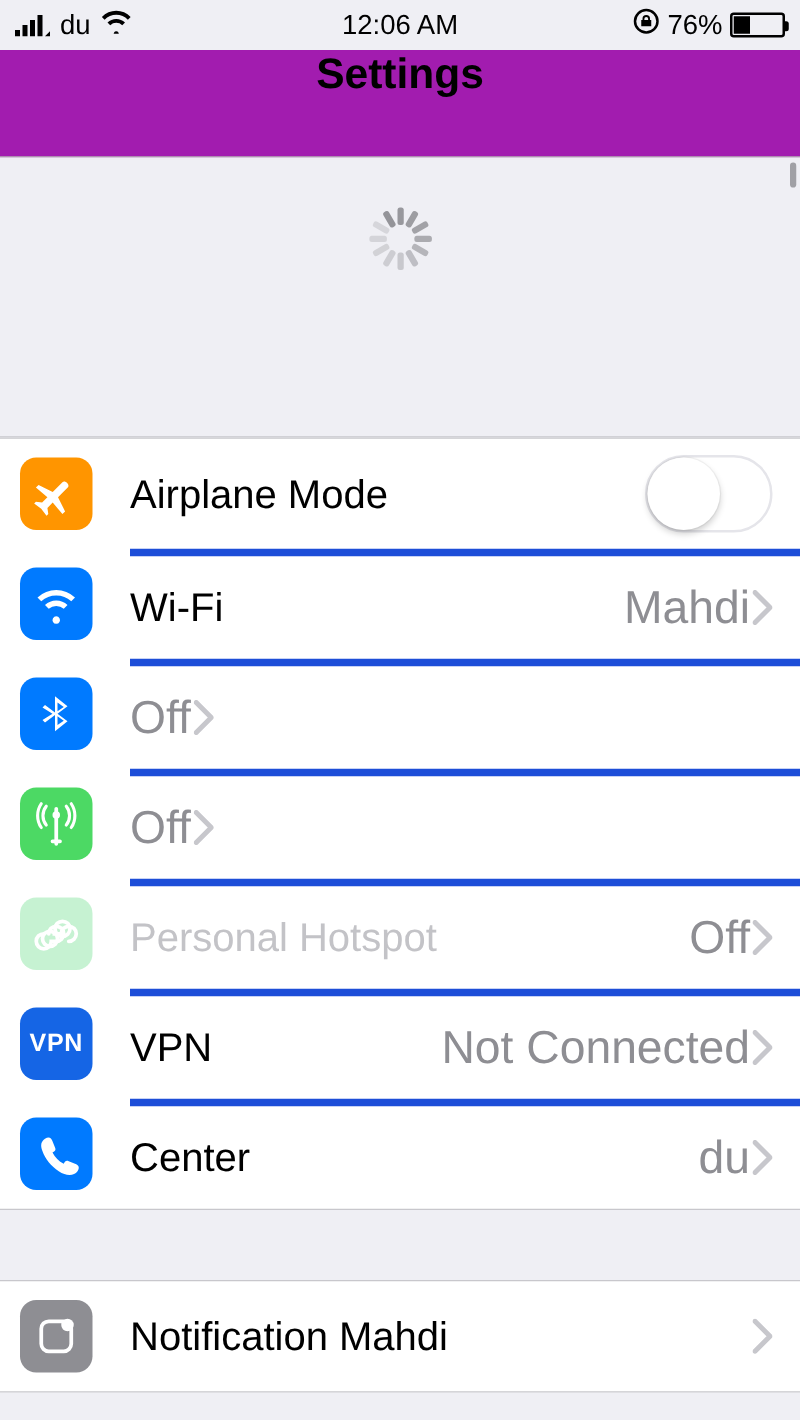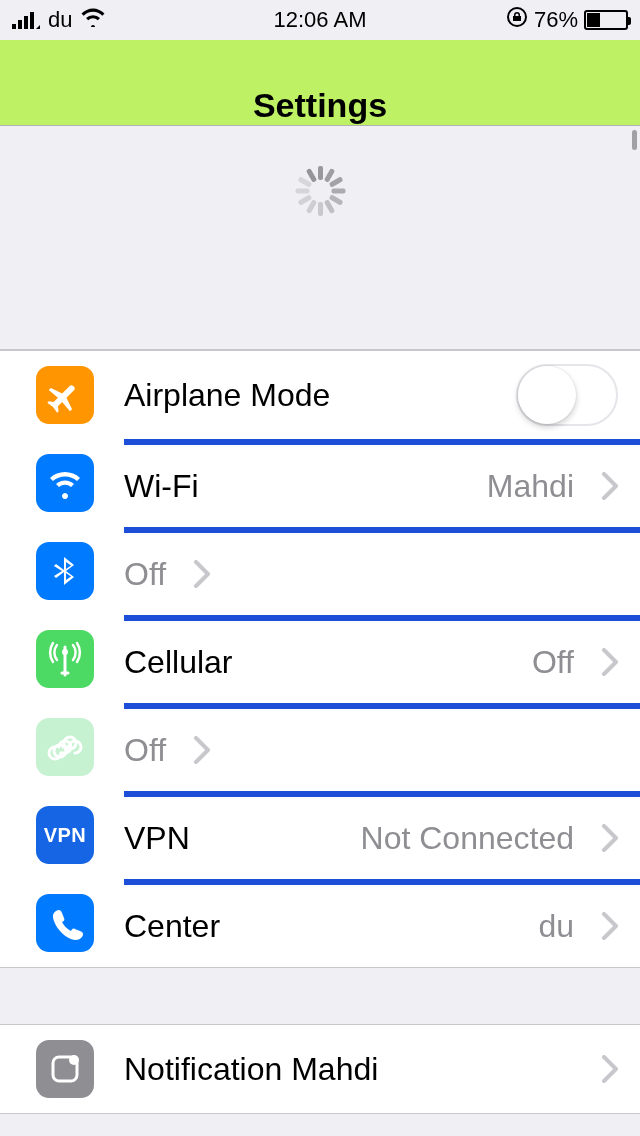--- a/index.html
+++ b/index.html
@@ -18,21 +18,21 @@
 .sig-bars span:nth-child(4){height:17px;}
 .sig-bars span:nth-child(5){height:17px; background:none; border-left:4px solid transparent; box-shadow: inset 0 -4px 0 #000; width:4px;}
 .sig-bars .weak{height:17px; background:transparent; border-bottom:4px solid #000; width:4px;}
 .carrier-name { font-size: 22px; }
 .battery { display: flex; align-items: center; }
 .battery-body { width: 44px; height: 20px; border: 2px solid #000; border-radius: 3px; position: relative; display:flex; align-items:center; padding:1px; }
 .battery-body::after { content:""; position:absolute; right:-5px; top:5px; width:3px; height:8px; background:#000; border-radius:0 2px 2px 0;}
 .battery-fill { background:#000; height:100%; }
 
 
-.nav-header { height: 86px; display:flex; align-items:flex-end; justify-content:center; border-bottom:1px solid #b2b2b2; background:#bef264; }
+.nav-header { height: 86px; display:flex; align-items:flex-start; justify-content:center; border-bottom:1px solid #b2b2b2; background:#a21caf; }
 .nav-title { font-size: 34px; font-weight: 700; }
 
 
 .loading-area { height: 224px; background:#efeff4; border-bottom:1px solid #c8c7cc; position:relative; }
 .spinner { position:absolute; left:50%; top:40px; width:50px; height:50px; margin-left:-25px; }
 .spinner span { position:absolute; left:50%; top:50%; width:5px; height:14px; margin-left:-2.5px; margin-top:-25px; background:#8e8e93; border-radius:2px; transform-origin:2.5px 25px; opacity:0.25;}
 .spinner span:nth-child(1){transform:rotate(0deg);opacity:0.9;}
 .spinner span:nth-child(2){transform:rotate(30deg);opacity:0.85;}
 .spinner span:nth-child(3){transform:rotate(60deg);opacity:0.8;}
 .spinner span:nth-child(4){transform:rotate(90deg);opacity:0.7;}
@@ -42,26 +42,26 @@
 .spinner span:nth-child(8){transform:rotate(210deg);opacity:0.35;}
 .spinner span:nth-child(9){transform:rotate(240deg);opacity:0.3;}
 .spinner span:nth-child(10){transform:rotate(270deg);opacity:0.28;}
 .spinner span:nth-child(11){transform:rotate(300deg);opacity:0.26;}
 .spinner span:nth-child(12){transform:rotate(330deg);opacity:0.95;}
 .scroll-ind { position:absolute; right:3px; top:4px; width:5px; height:20px; background:#a0a0a5; border-radius:3px; }
 
 
 .group { background:#fff; border-top:1px solid #c8c7cc; border-bottom:1px solid #c8c7cc; }
 .group + .gap { height:56px; }
-.row { display:flex; align-items:center; height:88px; padding-left:36px; cursor:pointer; }
+.row { display:flex; align-items:center; height:88px; padding-left:16px; cursor:pointer; }
 .row + .row .row-inner { border-top:6px solid #1d4ed8; }
 .row-inner { flex:1; height:100%; display:flex; align-items:center; padding-right:22px; }
 .icon { width:58px; height:58px; border-radius:13px; flex:0 0 58px; margin-right:30px; display:flex; align-items:center; justify-content:center; }
 .label { font-size:32px; font-weight:400; flex:1; }
-.detail { font-size:32px; color:#8e8e93; margin-right:28px; }
+.detail { font-size:37px; color:#8e8e93; margin-right:2px; }
 .chevron svg { display:block; }
 .disabled .label { color:#c3c3c7; }
 .disabled .icon { opacity:0.5; }
 
 
 .toggle { width:102px; height:62px; border-radius:31px; background:#fff; border:2px solid #e5e5ea; position:relative; }
 .toggle .knob { position:absolute; left:0; top:0; width:58px; height:58px; background:#fff; border-radius:50%; box-shadow:0 3px 6px rgba(0,0,0,0.2), 0 0 0 1px rgba(0,0,0,0.04); }
 
 
 .bg-orange{background:#ff9500;}
@@ -181,40 +181,40 @@
 
   <div class="row">
     <div class="icon bg-green">
       <svg width="40" height="40" viewBox="0 0 40 40">
         <path d="M20 8 l0 28 M17 34 l6 0" stroke="#fff" stroke-width="3" stroke-linecap="round"></path>
         <circle cx="20" cy="13" r="3" fill="#fff"></circle>
         <path d="M12 6 a12 12 0 0 0 0 15 M28 6 a12 12 0 0 1 0 15 M8 4 a17 17 0 0 0 0 19 M32 4 a17 17 0 0 1 0 19" fill="none" stroke="#fff" stroke-width="2.5" stroke-linecap="round"></path>
       </svg>
     </div>
     <div class="row-inner">
-      <div class="label">Cellular</div>
       <div class="detail">Off</div>
       <span class="chevron">
           <svg width="16" height="28" viewBox="0 0 16 28">
             <path d="M2 2 l12 12 l-12 12" fill="none" stroke="#c7c7cc" stroke-width="4" stroke-linecap="round" stroke-linejoin="round"></path>
           </svg>
         </span>
     </div>
   </div>
 
   <div class="row disabled">
     <div class="icon bg-ltgreen">
       <svg width="40" height="40" viewBox="0 0 40 40">
           <path d="M14 20 a6 6 0 1 1 6 6 l-4 0 a6 6 0 1 1 -6 -6 M24 20 a6 6 0 1 1 6 6" fill="none" stroke="#fff" stroke-width="3" stroke-linecap="round"></path>
           <circle cx="15" cy="24" r="6" fill="none" stroke="#fff" stroke-width="3"></circle>
           <circle cx="25" cy="16" r="6" fill="none" stroke="#fff" stroke-width="3"></circle>
           <line x1="17" y1="20" x2="23" y2="20" stroke="#fff" stroke-width="3"></line>
         </svg>
     </div>
     <div class="row-inner">
+      <div class="label">Personal Hotspot</div>
       <div class="detail">Off</div>
       <span class="chevron">
           <svg width="16" height="28" viewBox="0 0 16 28">
             <path d="M2 2 l12 12 l-12 12" fill="none" stroke="#c7c7cc" stroke-width="4" stroke-linecap="round" stroke-linejoin="round"></path>
           </svg>
         </span>
     </div>
   </div>
 
   <div class="row">

